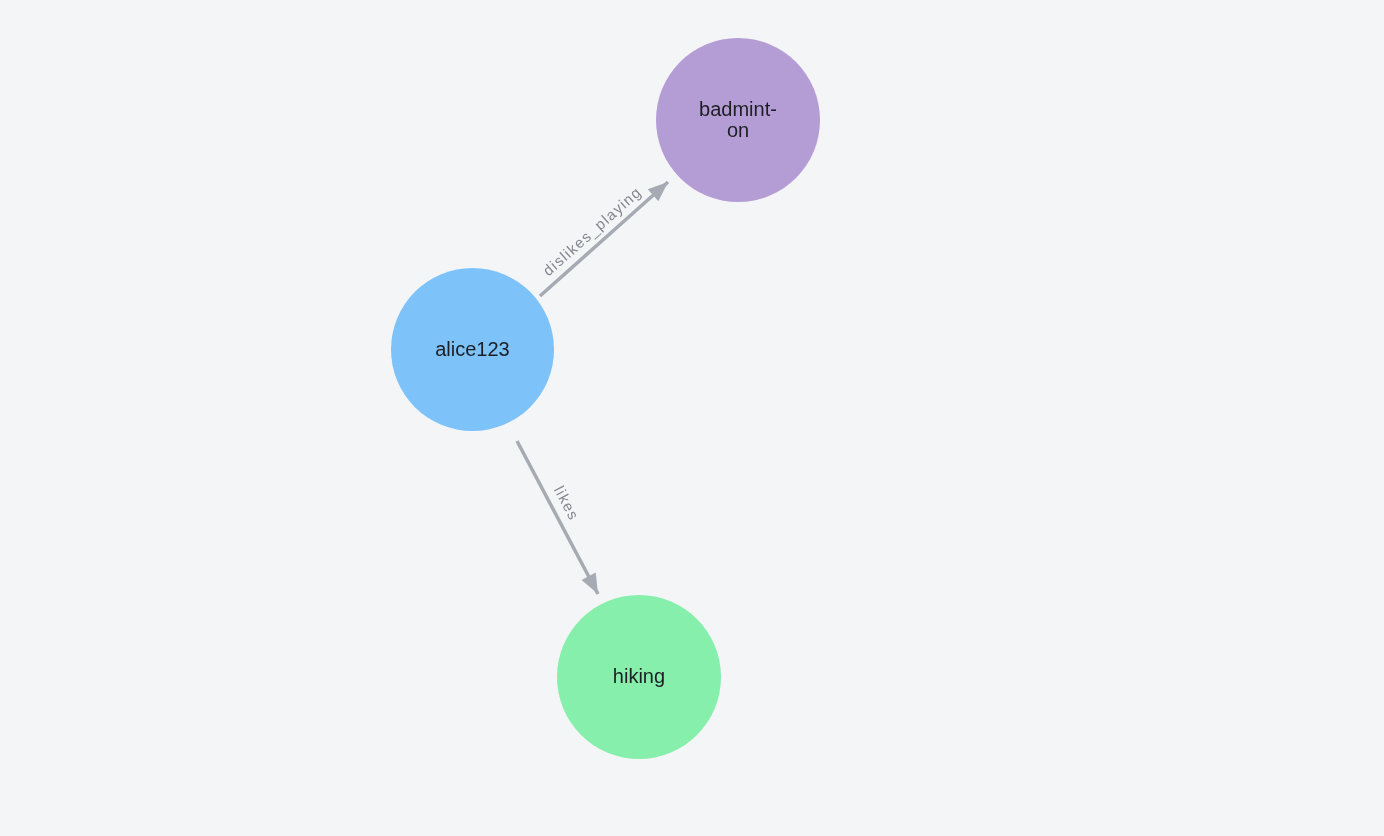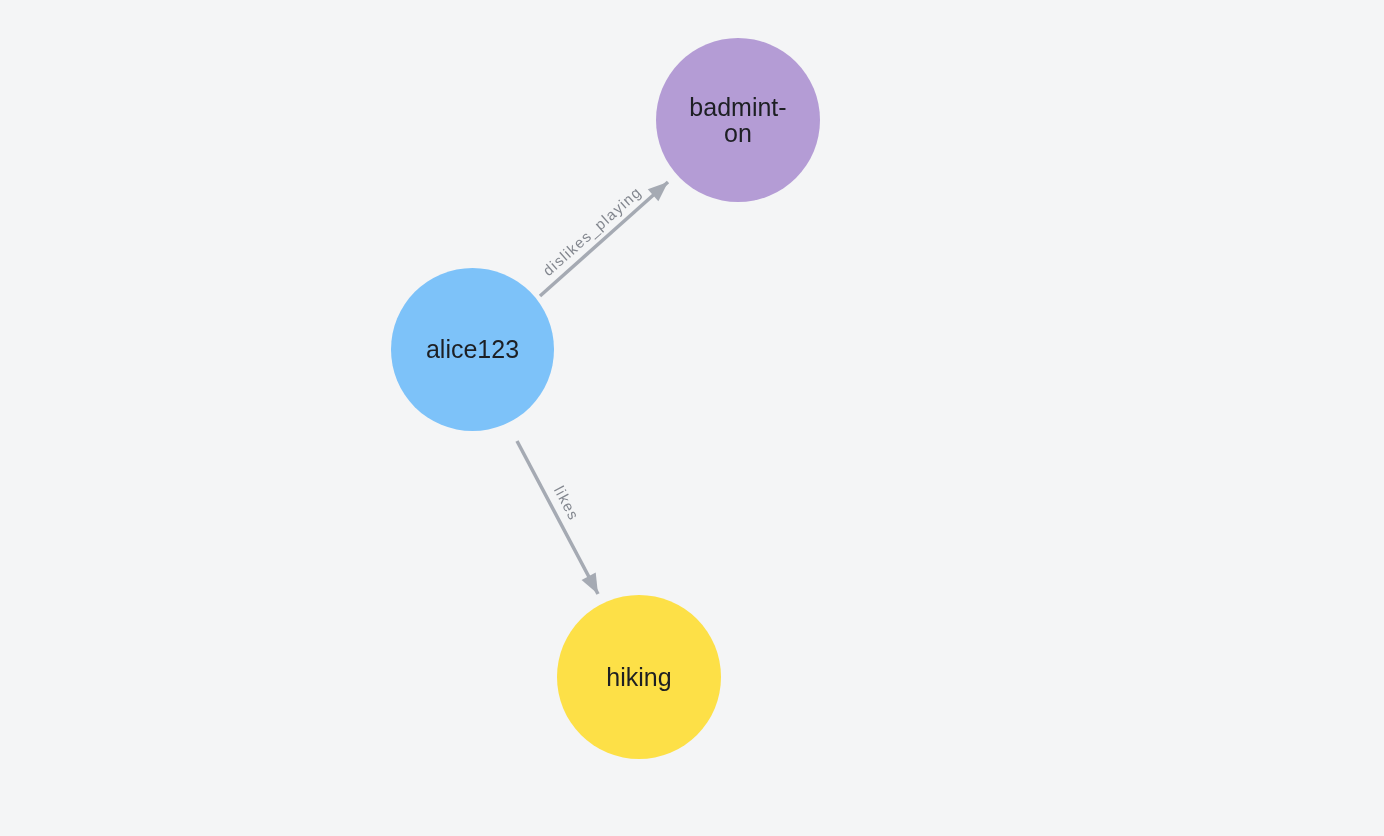--- a/index.html
+++ b/index.html
@@ -47,21 +47,21 @@
     transform: translate(-50%, -50%) rotate(62deg);
   }
   .node {
     position: absolute;
     border-radius: 50%;
     display: flex;
     align-items: center;
     justify-content: center;
     text-align: center;
     color: #1d1f23;
-    font-size: 25px;
+    font-size: 20px;
     line-height: 1.06;
     white-space: pre-line;
     cursor: pointer;
     user-select: none;
   }
   .node-alice {
     left: 391px;
     top: 268px;
     width: 163px;
     height: 163px;
@@ -96,15 +96,15 @@
 
   <div class="edge-label dislikes" style="color: rgb(130, 134, 142);">dislikes_playing</div>
 
   <div class="edge-label likes" style="color: rgb(130, 134, 142);">likes</div>
 
   <div class="node node-alice" style="background-color: rgb(125, 194, 249); color: rgb(29, 31, 35);">alice123</div>
 
   <div class="node node-badminton" style="background-color: rgb(180, 156, 213); color: rgb(29, 31, 35);">badmint-
 on</div>
 
-  <div class="node node-hiking" style="background-color: #fde047; color: rgb(29, 31, 35);">hiking</div>
+  <div class="node node-hiking" style="background-color: #86efac; color: rgb(29, 31, 35);">hiking</div>
 
 </div>
 
 </body></html>

